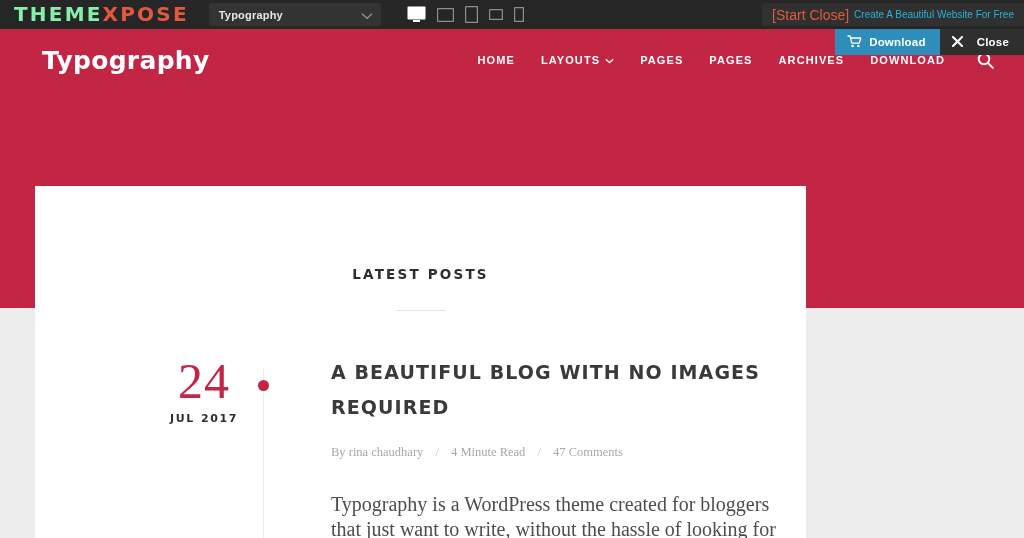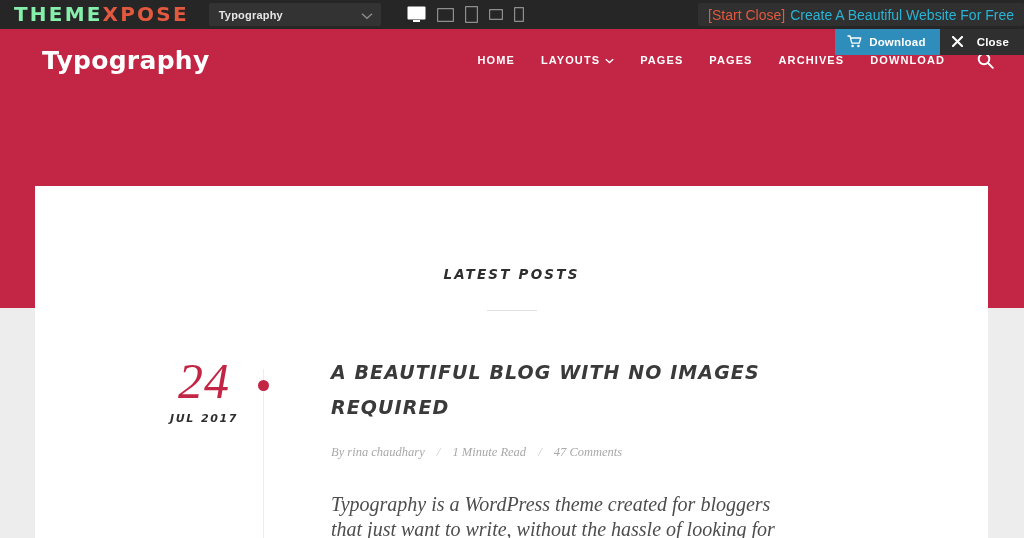--- a/index.html
+++ b/index.html
@@ -46,21 +46,21 @@
   .dev svg{ display:block; }
 
   .tx-promo{
     margin-left:auto; margin-right:0;
     height:23px; display:flex; align-items:center;
     background:#303030; border-radius:2px;
     padding:0 10px;
     white-space:nowrap;
   }
   .tx-promo .start{ color:#e2593f; font-size:14px; }
-  .tx-promo .rest{ color:#27b4d6; font-size:14px; margin-left:5px; }
+  .tx-promo .rest{ color:#27b4d6; font-size:10px; margin-left:5px; }
 
   
   .tx-actions{
     position:absolute; top:29px; left:0; width:1024px; height:26px;
     z-index:49;
     display:flex; justify-content:flex-end; align-items:flex-start;
   }
   .btn-download{
     height:26px; background:#2e8dba;
     display:flex; align-items:center; gap:7px;
@@ -103,24 +103,23 @@
     color:#ffffff; font-size:11px; font-weight:bold;
     letter-spacing:1.1px;
     display:flex; align-items:center; gap:5px;
     white-space:nowrap;
   }
   .nav-search{ margin-left:6px; display:flex; align-items:center; }
 
   
   .content-card{
     position:absolute; top:186px; left:35px;
-    width:953px; height:352px;
+    width:771px; height:352px;
     background:#ffffff;
     z-index:20;
-    font-style:italic;
   }
 
   .latest-wrap{ padding-top:80px; text-align:center; }
   .latest-title{
     color:#2e2e2e;
     font-size:13.5px;
     font-weight:bold;
     letter-spacing:2.2px;
     font-family:"DejaVu Sans", sans-serif;
   }
@@ -323,20 +322,20 @@
       <div class="date-my">
         <span>JUL</span><span class="yr">2017</span>
       </div>
     </div>
 
     <div class="post-body">
       <h2 class="post-title">A BEAUTIFUL BLOG WITH NO IMAGES REQUIRED</h2>
       <div class="post-meta">
         <span>By rina chaudhary</span>
         <span class="sep">/</span>
-        <span>1 Minute Read</span>
+        <span>4 Minute Read</span>
         <span class="sep">/</span>
         <span>47 Comments</span>
       </div>
       <p class="post-excerpt">Typography is a WordPress theme created for bloggers that just want to write, without the hassle of looking for the right featured image. It has a</p>
     </div>
   </div>
 </div>
 
 </body></html>

